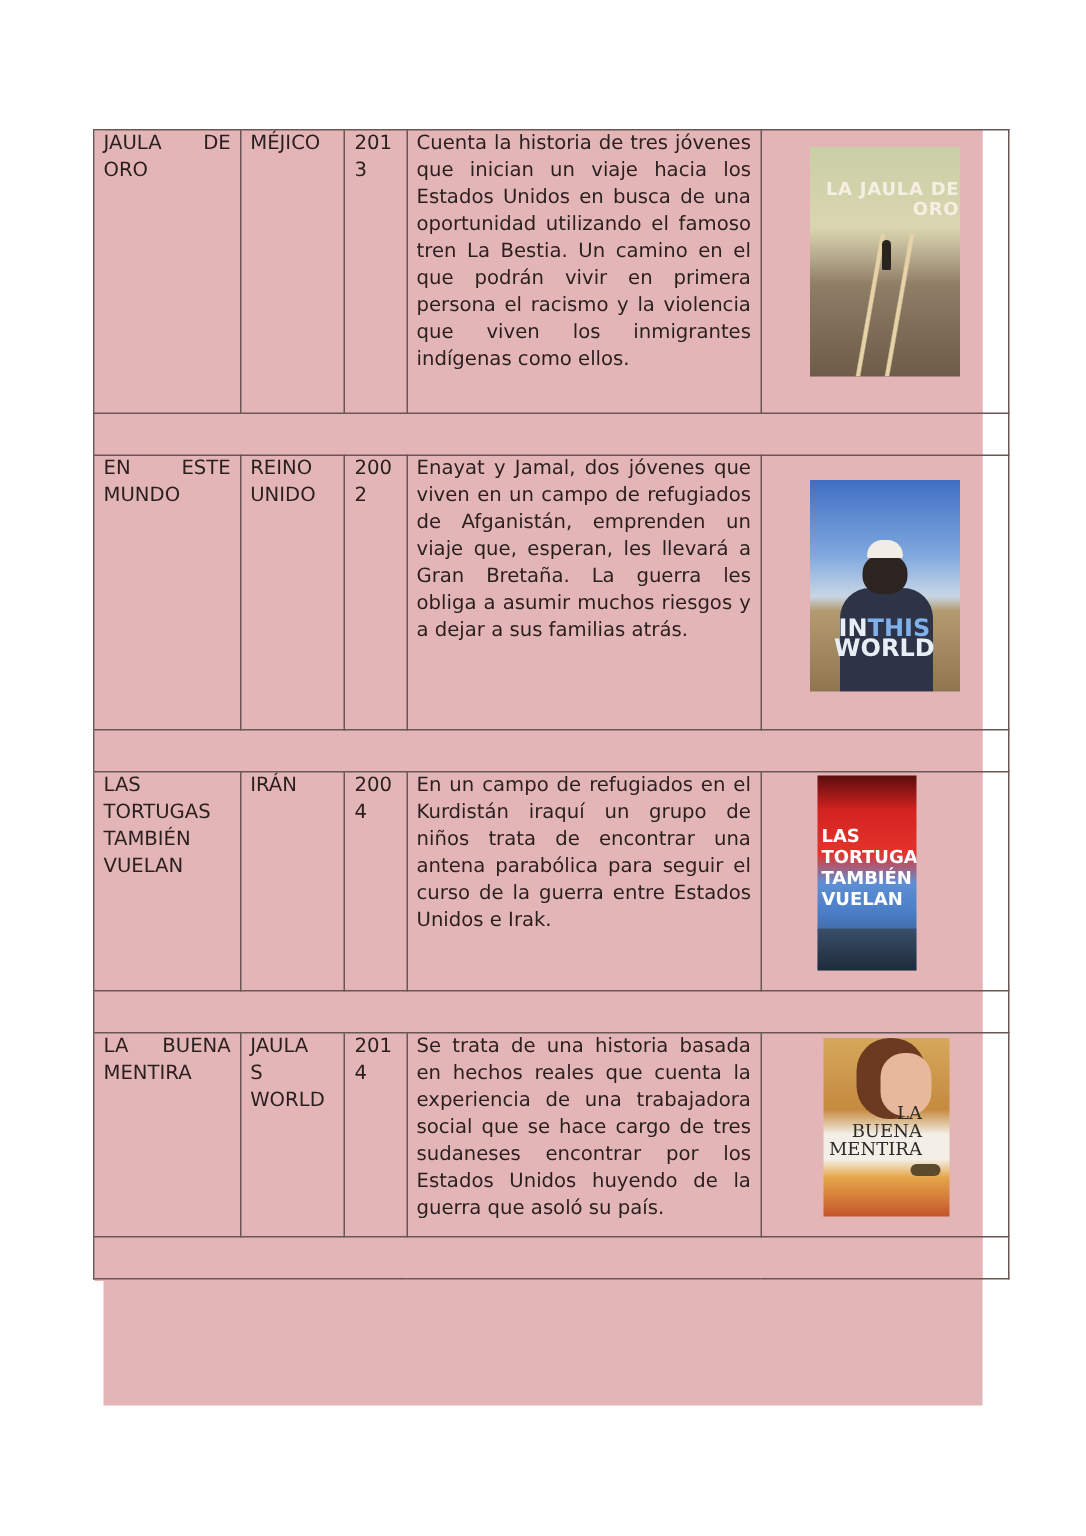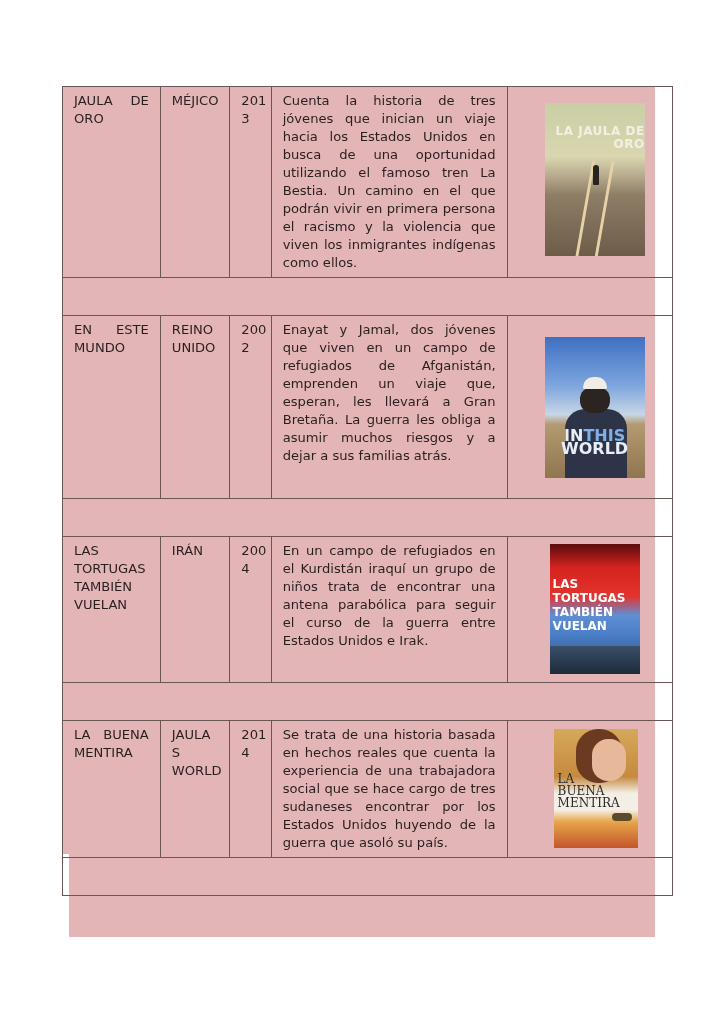--- a/index.html
+++ b/index.html
@@ -12,21 +12,21 @@
   }
   .table-bg {
     position:absolute; left:63px; top:87px; width:592px; height:767px; background:#e3b5b6;
   }
   table.films {
     position:absolute; left:62px; top:86px; width:611px;
     border-collapse:collapse; table-layout:fixed;
     font-size:13.1px; line-height:18px;
   }
   table.films td {
-    border:1px solid #6b5656; vertical-align:top; padding:5px;
+    border:1px solid #6b5656; vertical-align:top; padding:0;
   }
   .c-title { width:97px; }
   .c-country { width:69px; }
   .c-year { width:41px; }
   .c-desc { width:234px; }
   .c-img { width:164px; }
   .cell { padding:0 6px 0 6px; }
   .title-cell { text-align:justify; text-align-last:left; }
   .desc-cell { text-align:justify; padding:0 6px 0 6px; hyphens:none; }
   tr.spacer td { height:27px; }
@@ -41,28 +41,28 @@
     background:linear-gradient(100deg,transparent 38%,#e6d2a6 39%,#e6d2a6 41%,transparent 42%,transparent 58%,#e6d2a6 59%,#e6d2a6 61%,transparent 62%); }
   .p1 .walker { position:absolute; left:48px; top:62px; width:6px; height:20px; background:#2a2420; border-radius:3px 3px 1px 1px; }
   .p1 .t { position:absolute; left:0; right:0; top:22px; font-size:12px; line-height:13px; color:#f4efe2; letter-spacing:0.5px;text-align:right; }
   .p2 { left:32px; top:16px; width:100px; height:141px;
     background:linear-gradient(to bottom,#3f6fc4 0%,#7ea7dd 35%,#c8d6e6 55%,#b39a70 62%,#8f7650 100%); }
   .p2 .hat { position:absolute; left:38px; top:40px; width:24px; height:12px; background:#f1ece4; border-radius:12px 12px 2px 2px; }
   .p2 .head { position:absolute; left:35px; top:50px; width:30px; height:26px; background:#2b2420; border-radius:12px; }
   .p2 .body { position:absolute; left:20px; top:72px; width:62px; height:69px; background:#2d3447; border-radius:20px 20px 0 0; }
   .p2 .t { position:absolute; left:0; right:0; top:92px; font-size:16px; line-height:13px; color:#e8eef6; }
   .p2 .t span { color:#7fb0ea; }
-  .p3 { left:37px; top:2px; width:90px; height:130px;
+  .p3 { left:37px; top:2px; width:66px; height:130px;
     background:linear-gradient(to bottom,#5a0d0d 0%,#d42320 18%,#e5322c 40%,#5f8fd4 55%,#4a7ec7 70%,#2e4a6a 100%); }
   .p3 .t { position:absolute; left:3px; top:33px; font-size:12px; line-height:14px; text-align:left; color:#fff; }
   .p3 .crowd { position:absolute; left:0; right:0; bottom:0; height:28px; background:linear-gradient(to bottom,#3a4f6a,#1e2b3a); }
   .p4 { left:41px; top:3px; width:84px; height:119px;
     background:linear-gradient(to bottom,#d6a85a 0%,#c58a3f 40%,#f3efe6 54%,#f3efe6 68%,#e6a64a 78%,#c4552a 100%); }
   .p4 .face { position:absolute; left:38px; top:10px; width:34px; height:42px; background:#e8b89a; border-radius:16px; box-shadow:-10px -4px 0 6px #6b3a20; }
-  .p4 .t { position:absolute; left:4px; top:44px; font-family:"DejaVu Serif", serif; font-weight:normal; font-size:12px; line-height:12px; color:#2b2b2b; text-align:left; }
+  .p4 .t { position:absolute; left:4px; top:44px; font-family:"DejaVu Serif", serif; font-weight:normal; font-size:12px; line-height:12px; color:#2b2b2b; text-align:right; }
   .p4 .tree { position:absolute; left:58px; top:84px; width:20px; height:8px; background:#5b4a2b; border-radius:10px; }
 </style>
 </head>
 <body>
 
 <div class="page-bg"></div>
 <div class="table-bg"></div>
 
 <table class="films">
   <colgroup>

